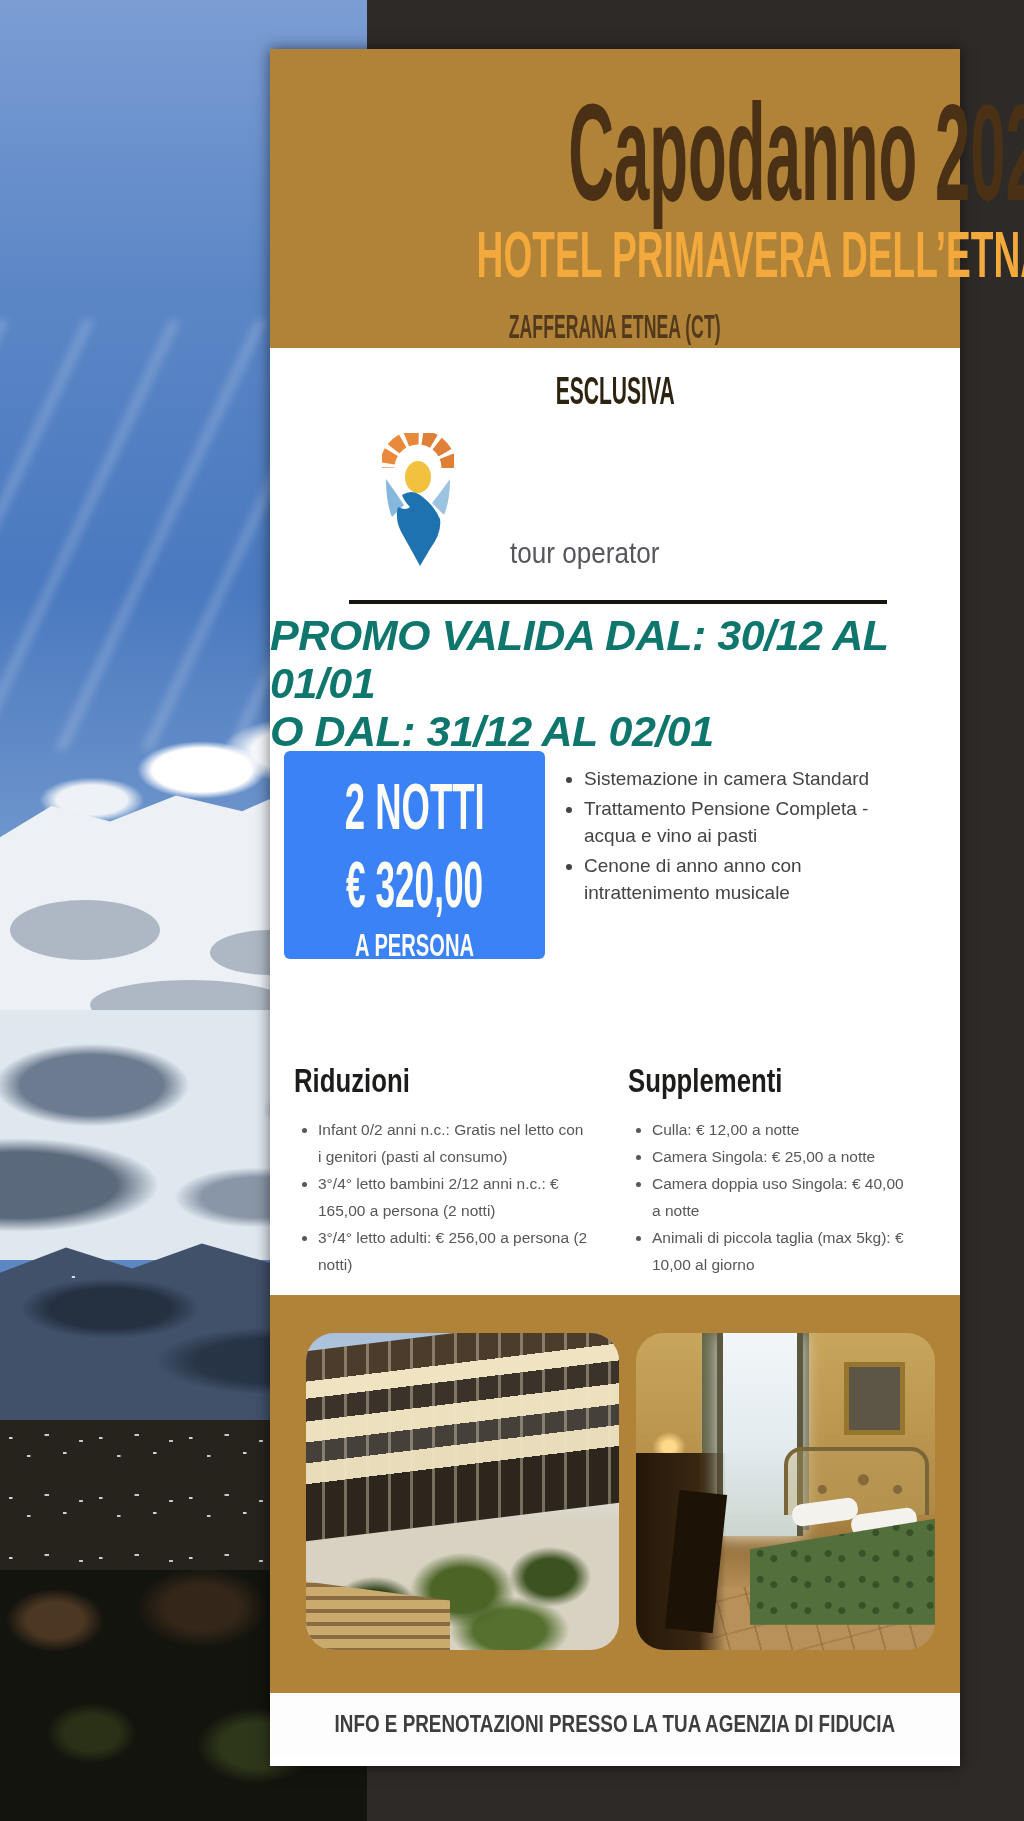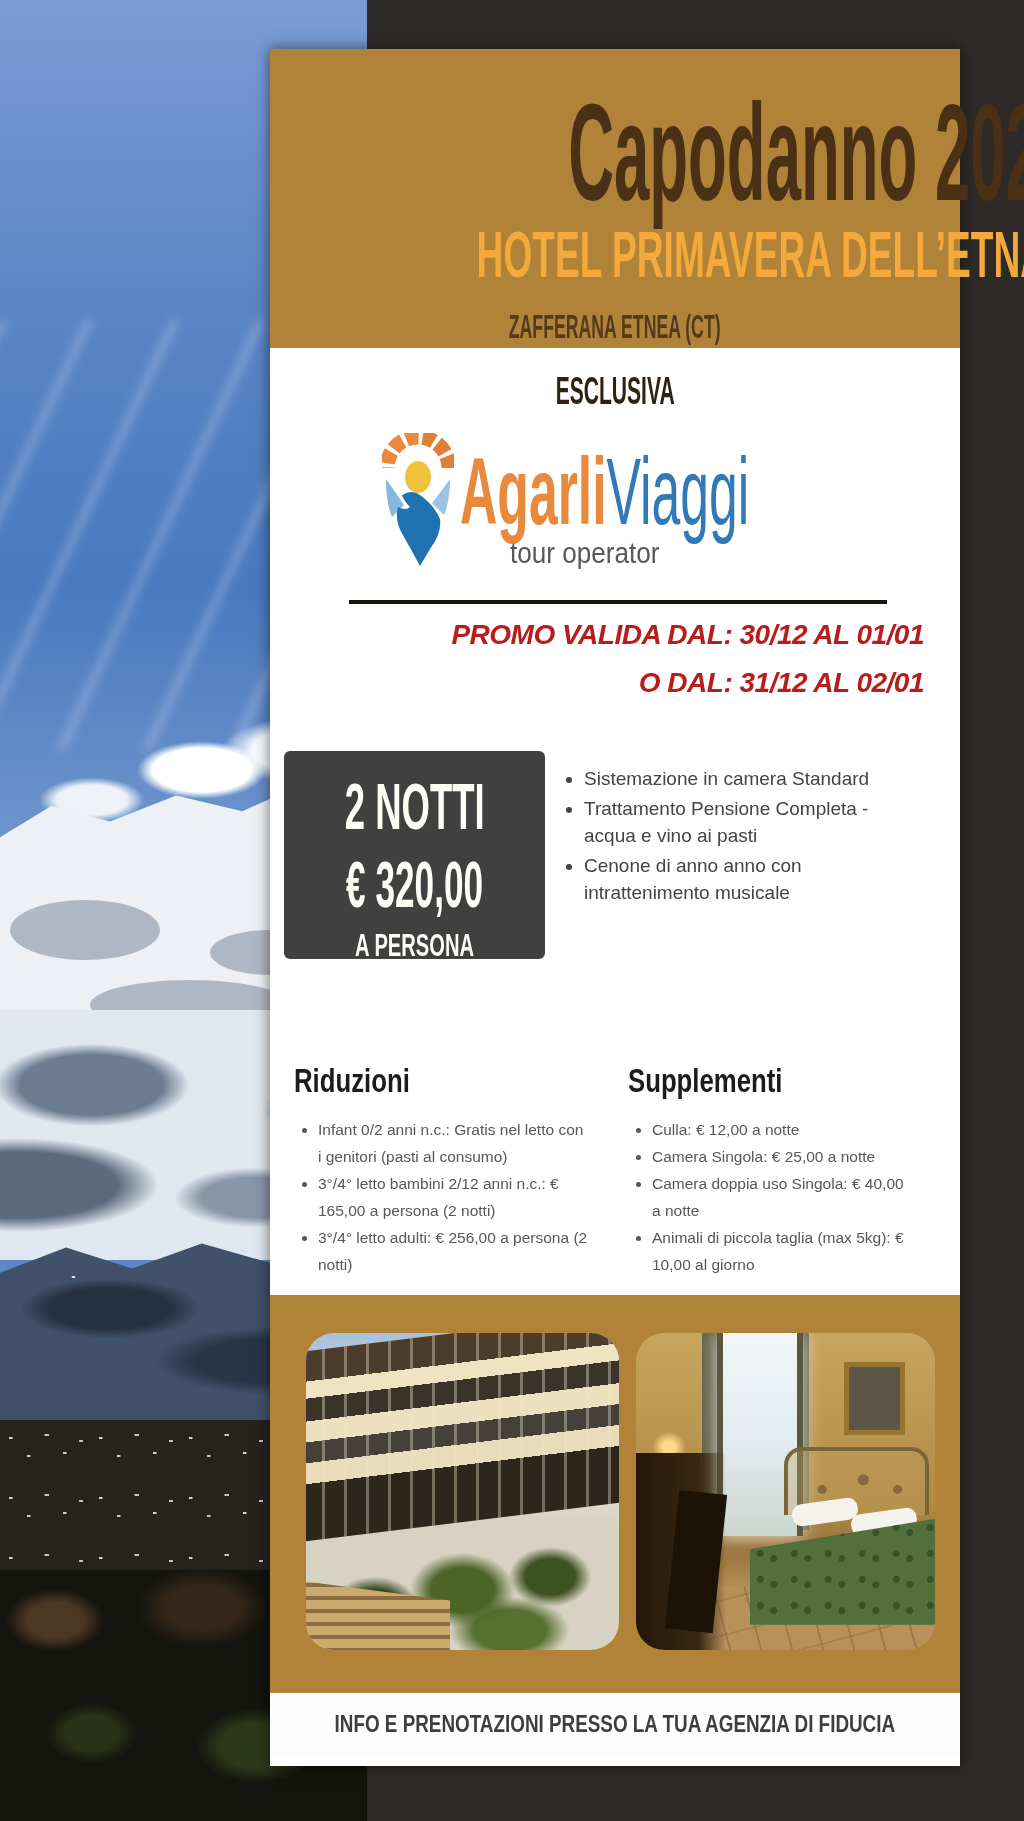--- a/index.html
+++ b/index.html
@@ -65,24 +65,24 @@
   
   .logo-icon{position:absolute;left:112px;top:384px;width:72px;height:136px;}
   .logo-name{position:absolute;left:190px;top:396px;font-size:94px;line-height:1;white-space:nowrap;}
   .logo-name .condx{transform:scaleX(.55);transform-origin:left center;}
   .logo-name b{color:#e8893c;font-weight:bold;}
   .logo-name span.v{color:#3279b7;font-weight:normal;}
   .logo-tagline{position:absolute;left:192px;top:487px;font-size:30px;color:#56575c;margin-left:48px;}
   .logo-tagline .condx{transform:scaleX(.87);transform-origin:left center;}
   .divider{position:absolute;left:79px;top:551px;width:538px;height:4px;background:#18130d;}
   
-  .promo{position:absolute;right:36px;top:562px;text-align:right;font-style:italic;font-weight:bold;
-    font-size:28px;line-height:48px;color:#b91c1c;letter-spacing:-.5px;}
-  
-  .offer{position:absolute;left:14px;top:702px;width:261px;height:208px;background:#404040;border-radius:6px;
+  .promo{position:absolute;right:36px;top:562px;text-align:left;font-style:italic;font-weight:bold;
+    font-size:43px;line-height:48px;color:#0f766e;letter-spacing:-.5px;}
+  
+  .offer{position:absolute;left:14px;top:702px;width:261px;height:208px;background:#3b82f6;border-radius:6px;
     color:#fdfdf6;text-align:center;}
   .offer .nights{margin-top:24px;font-size:64px;line-height:1;font-weight:bold;}
   .offer .nights .condx{transform:scaleX(.57);transform-origin:center;}
   .offer .price{margin-top:14px;font-size:64px;line-height:1;font-weight:bold;}
   .offer .price .condx{transform:scaleX(.55);transform-origin:center;}
   .offer .per{margin-top:12px;font-size:32px;line-height:1;font-weight:bold;}
   .offer .per .condx{transform:scaleX(.63);transform-origin:center;}
   
   .quota{position:absolute;left:288px;top:700px;width:372px;}
   .quota h2{margin:0;font-size:35px;line-height:1.1;font-weight:bold;color:#1c1c1a;}
@@ -191,23 +191,20 @@
       <g>
         <path d="M36 2 A33 33 0 0 0 3 35 L3 45 A33 33 0 0 0 14 52 L58 52 A33 33 0 0 0 69 45 L69 35 A33 33 0 0 0 36 2 Z" fill="#ffffff"></path>
         <path d="M36 4 A31 31 0 0 0 5 35" fill="none" stroke="#e8893c" stroke-width="15" stroke-dasharray="12 4"></path>
         <path d="M67 35 A31 31 0 0 0 36 4" fill="none" stroke="#e08036" stroke-width="15" stroke-dasharray="12 4"></path>
         <ellipse cx="36" cy="44" rx="13" ry="16" fill="#f2c23e"></ellipse>
         <path d="M4 46 Q14 60 22 72 L10 84 Q4 70 4 46 Z" fill="#85b8dc"></path>
         <path d="M68 46 Q58 60 50 70 L62 82 Q68 68 68 46 Z" fill="#9cc4e2"></path>
         <path d="M20 62 Q30 56 38 62 Q52 72 58 86 Q60 100 48 116 L38 133 Q30 118 22 104 Q12 88 16 74 Q24 78 28 74 Q22 68 20 62 Z" fill="#1f72b0"></path>
       </g>
     </svg>
-    <div class="logo-name">
-      <span class="condx"><b>Agarli</b><span class="v">Viaggi</span></span>
-    </div>
     <div class="logo-tagline"><span class="condx">tour operator</span></div>
 
     <div class="divider"></div>
 
     <div class="promo">
       <div>PROMO VALIDA DAL: 30/12 AL 01/01</div>
       <div>O DAL: 31/12 AL 02/01</div>
     </div>
 
     <div class="offer">

